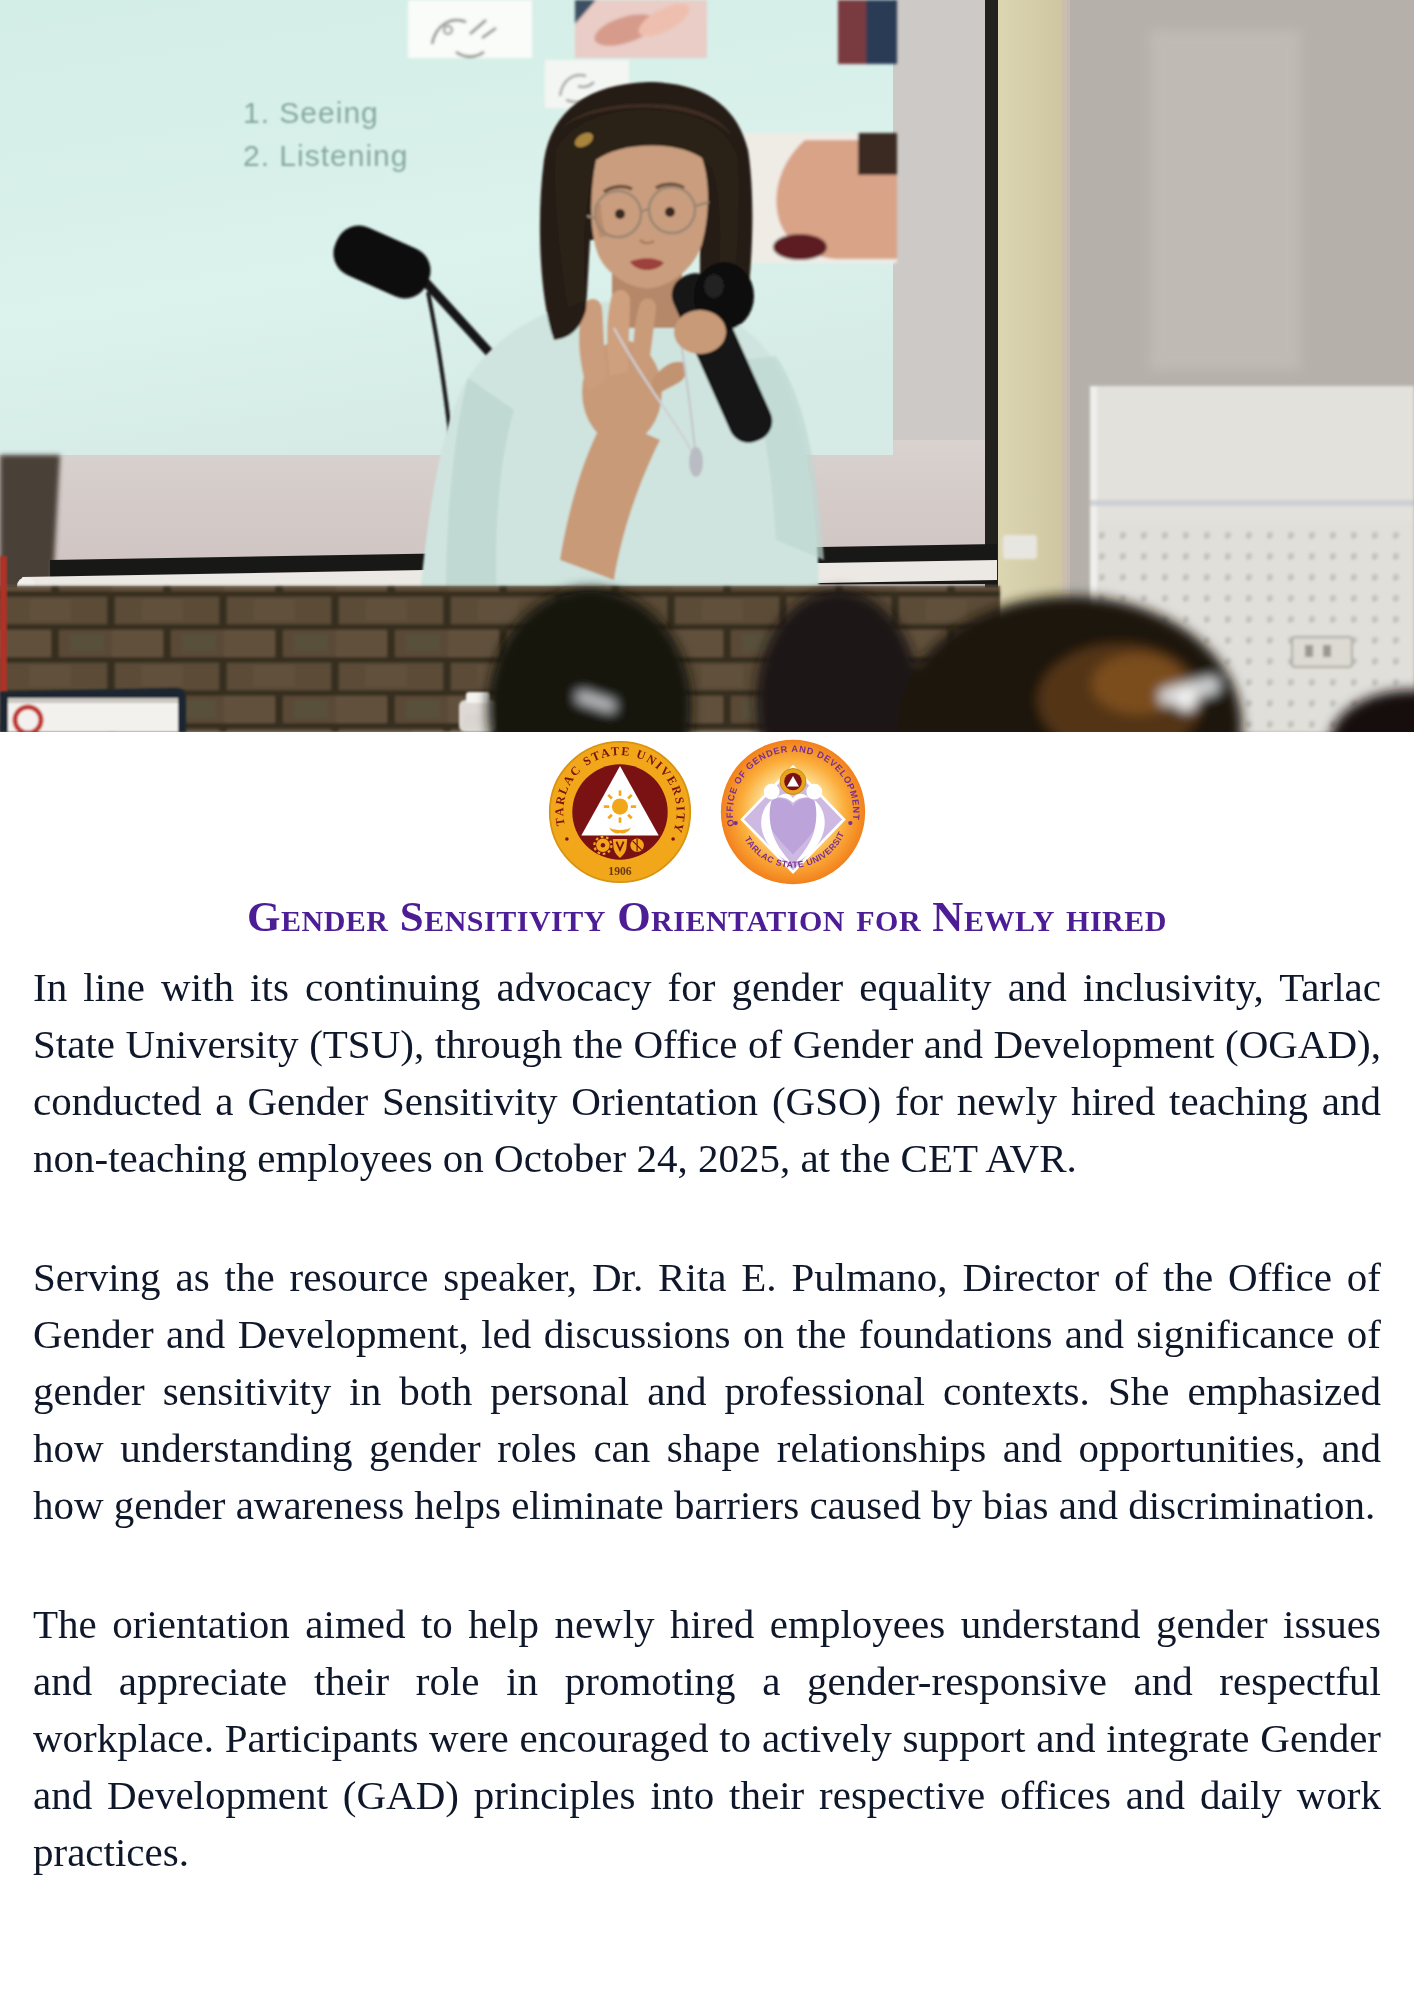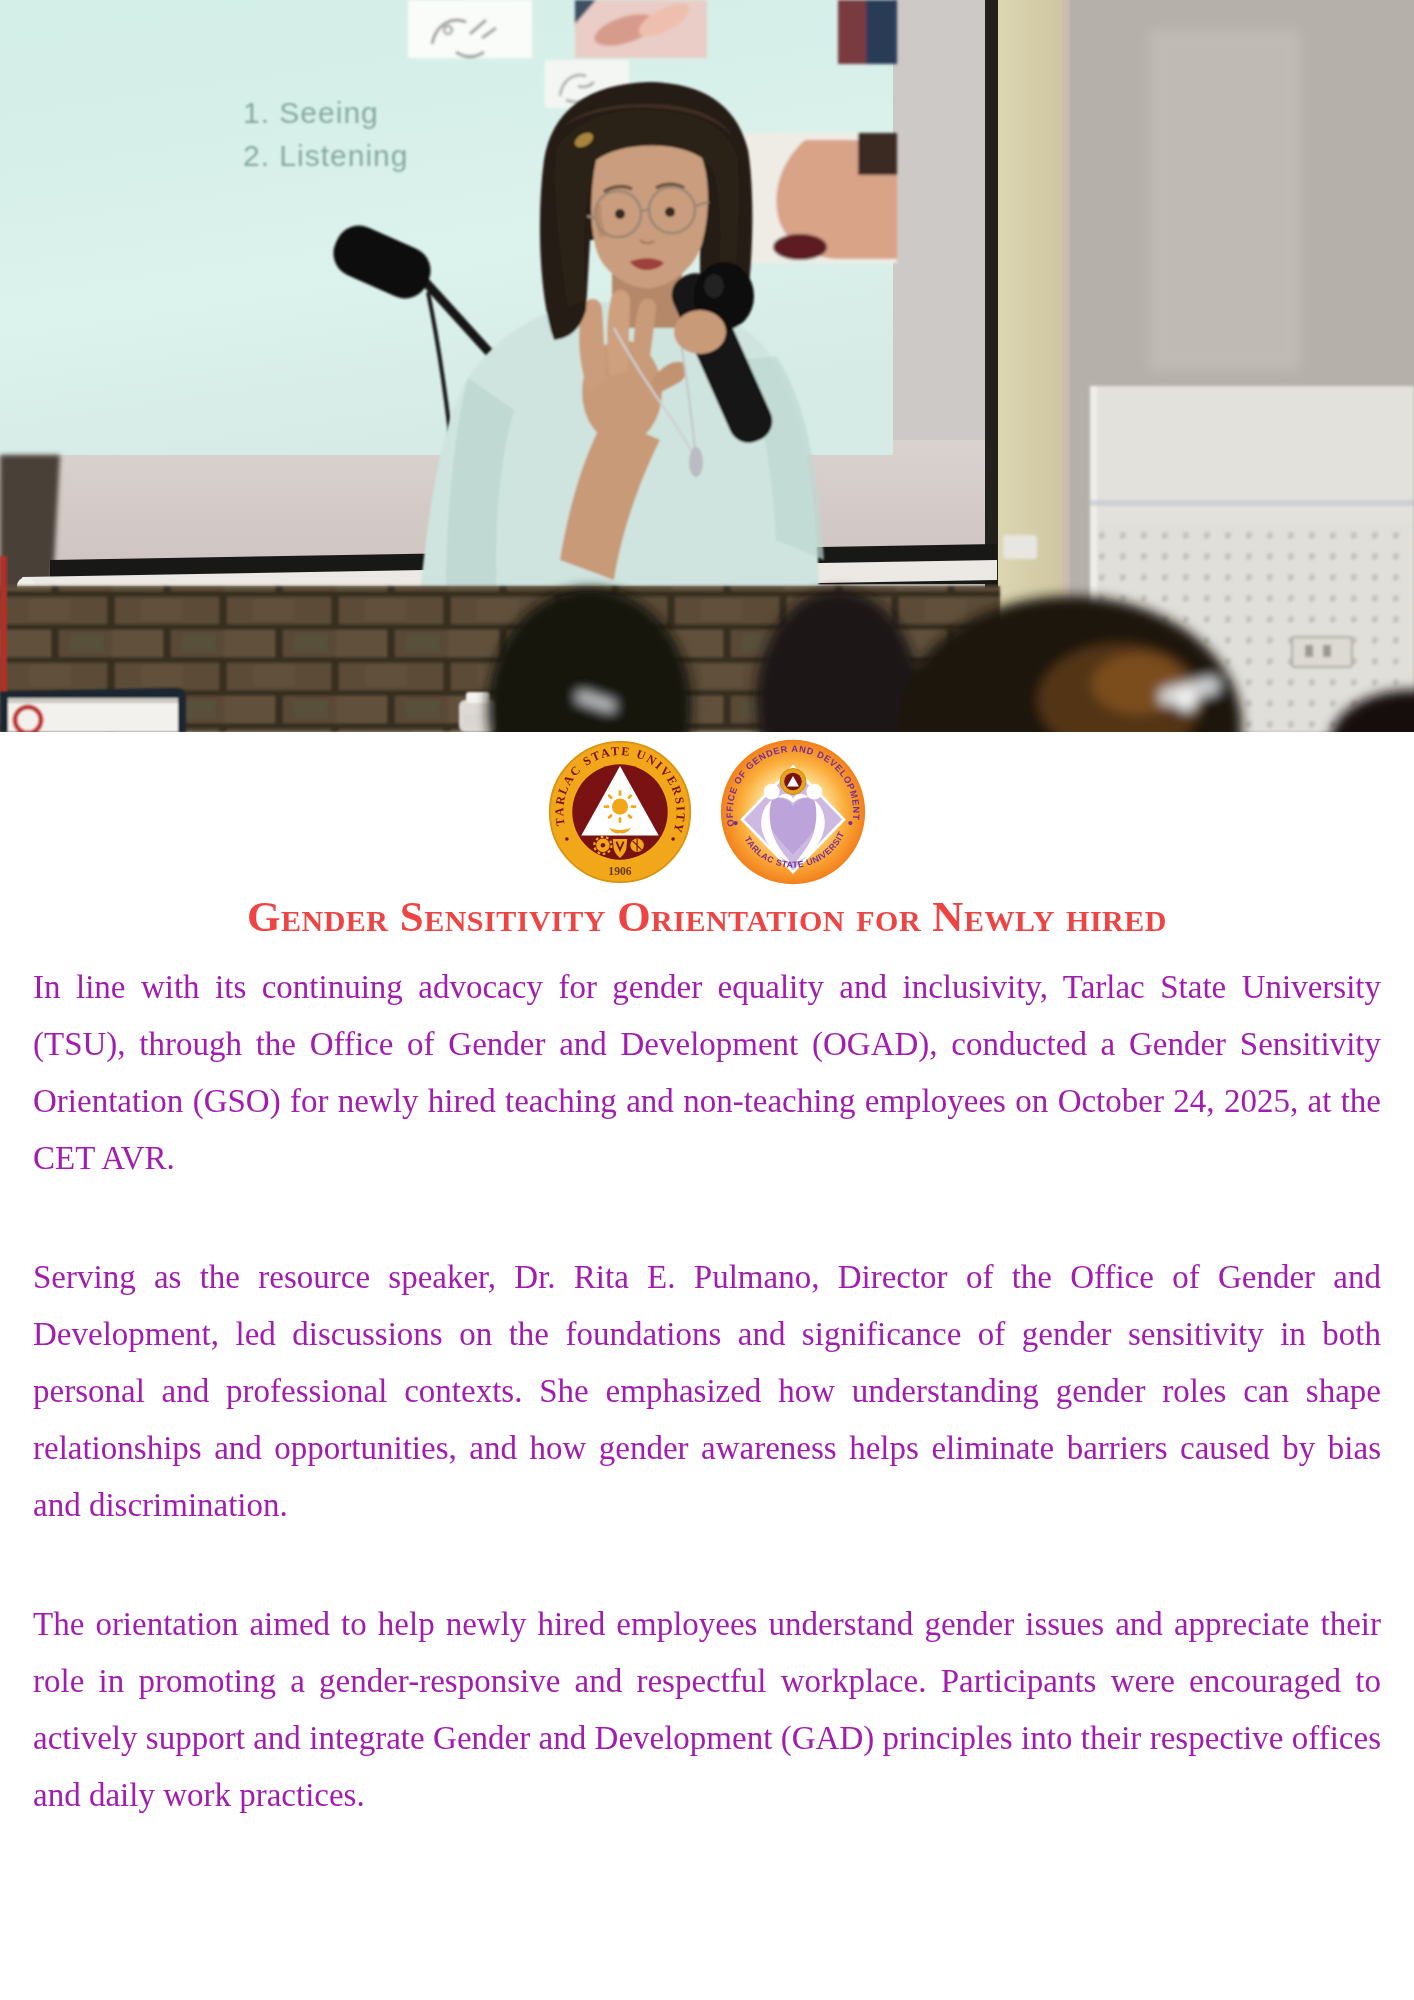--- a/index.html
+++ b/index.html
@@ -18,28 +18,28 @@
     height:152px;margin-top:4px;
   }
   .title{
     margin:6px 60px 0;
     text-align:center;
     font-variant:small-caps;
     font-weight:700;
     font-size:43px;
     line-height:1.05;
     letter-spacing:0.5px;
-    color:#ef4444;
+    color:#4c1d95;
   }
   .body-text{margin:20px 33px 0;}
   .body-text p{
-    font-size:33px;
+    font-size:41px;
     line-height:57px;
     text-align:justify;
-    color:#a21caf;
+    color:#0f172a;
     margin:0 0 62px 0;
   }
   .slide-caption{
     font-family:"Liberation Sans", sans-serif;
     letter-spacing:1px;
   }
   .seal-ring-text{
     font-family:"Liberation Serif", serif;
     font-weight:bold;
   }

